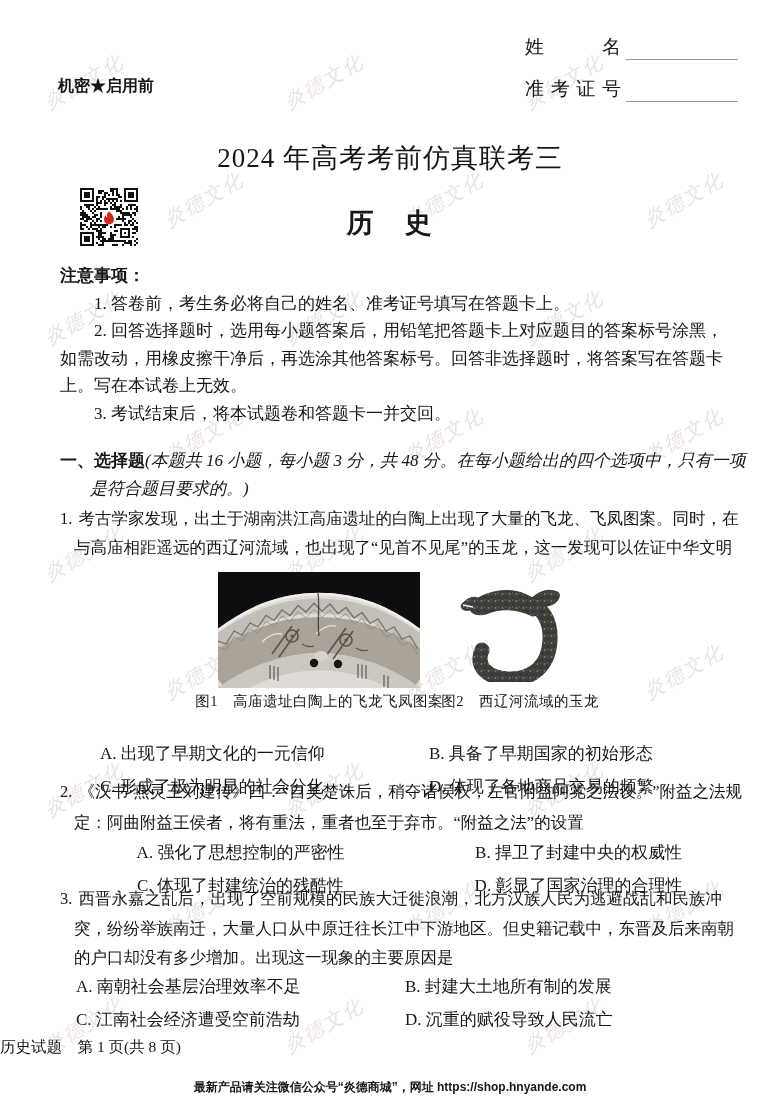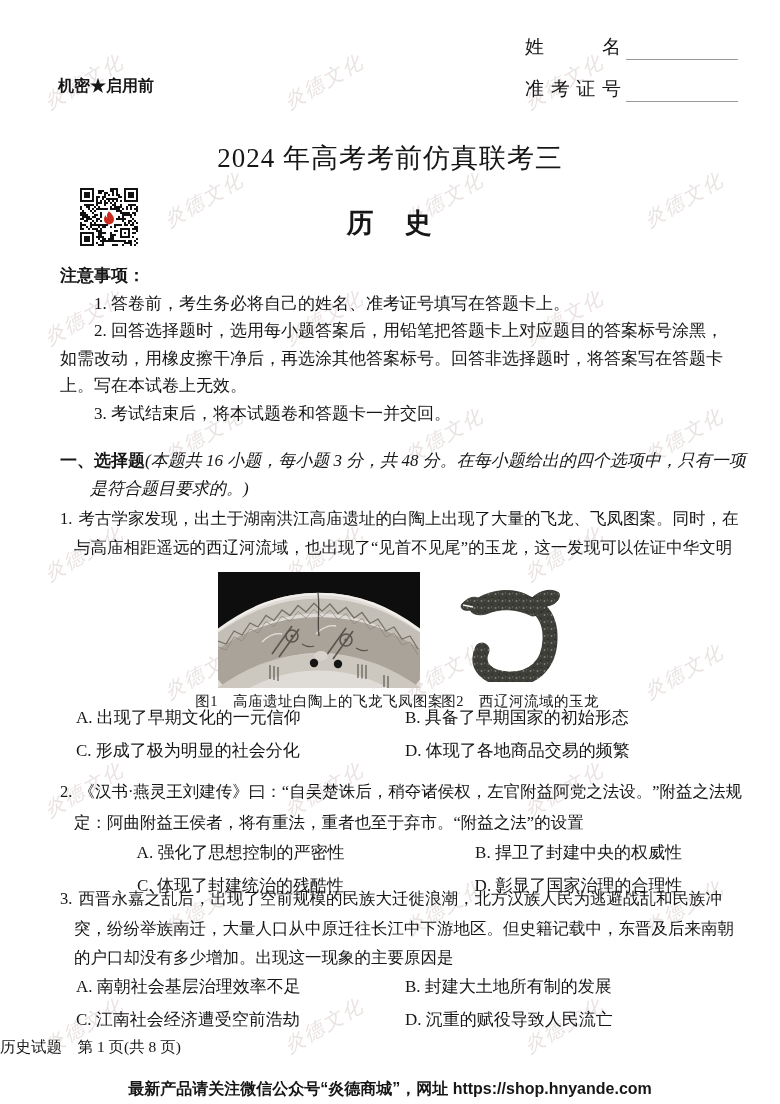--- a/index.html
+++ b/index.html
@@ -28,25 +28,25 @@
   .q2{top:776px;line-height:31px;}
   .q3{top:884px;line-height:29.5px;}
   .qnum{margin-right:6px;}
   .figures{left:0;top:570px;width:780px;height:140px;}
   .fig1{position:absolute;left:218px;top:2px;}
   .fig2{position:absolute;left:452px;top:8px;}
   .cap{position:absolute;top:122px;font-size:14.5px;letter-spacing:.5px;text-align:center;}
   .cap1{left:188px;width:262px;}
   .cap2{left:440px;width:160px;}
   .opts{left:76px;width:676px;display:grid;grid-template-columns:329px 1fr;font-size:17px;line-height:32.5px;}
-  .opts1{top:702px;}
+  .opts1{top:738px;margin-left:24px;}
   .opts2{top:837px;text-align:center;}
   .opts3{top:971px;}
   .footer{left:0;top:1037px;width:780px;font-size:15.5px;}
-  .promo{left:0;top:1079px;width:780px;text-align:center;font-size:16px;font-weight:bold;}
+  .promo{left:0;top:1079px;width:780px;text-align:center;font-size:12px;font-weight:bold;}
 </style>
 </head>
 <body>
 
 <div class="sheet">
 
   <div id="wm-layer">
       <span class="wm" style="left: 40px; top: 68px;">炎德文化</span>
       <span class="wm" style="left: 280px; top: 68px;">炎德文化</span>
       <span class="wm" style="left: 520px; top: 68px;">炎德文化</span>

